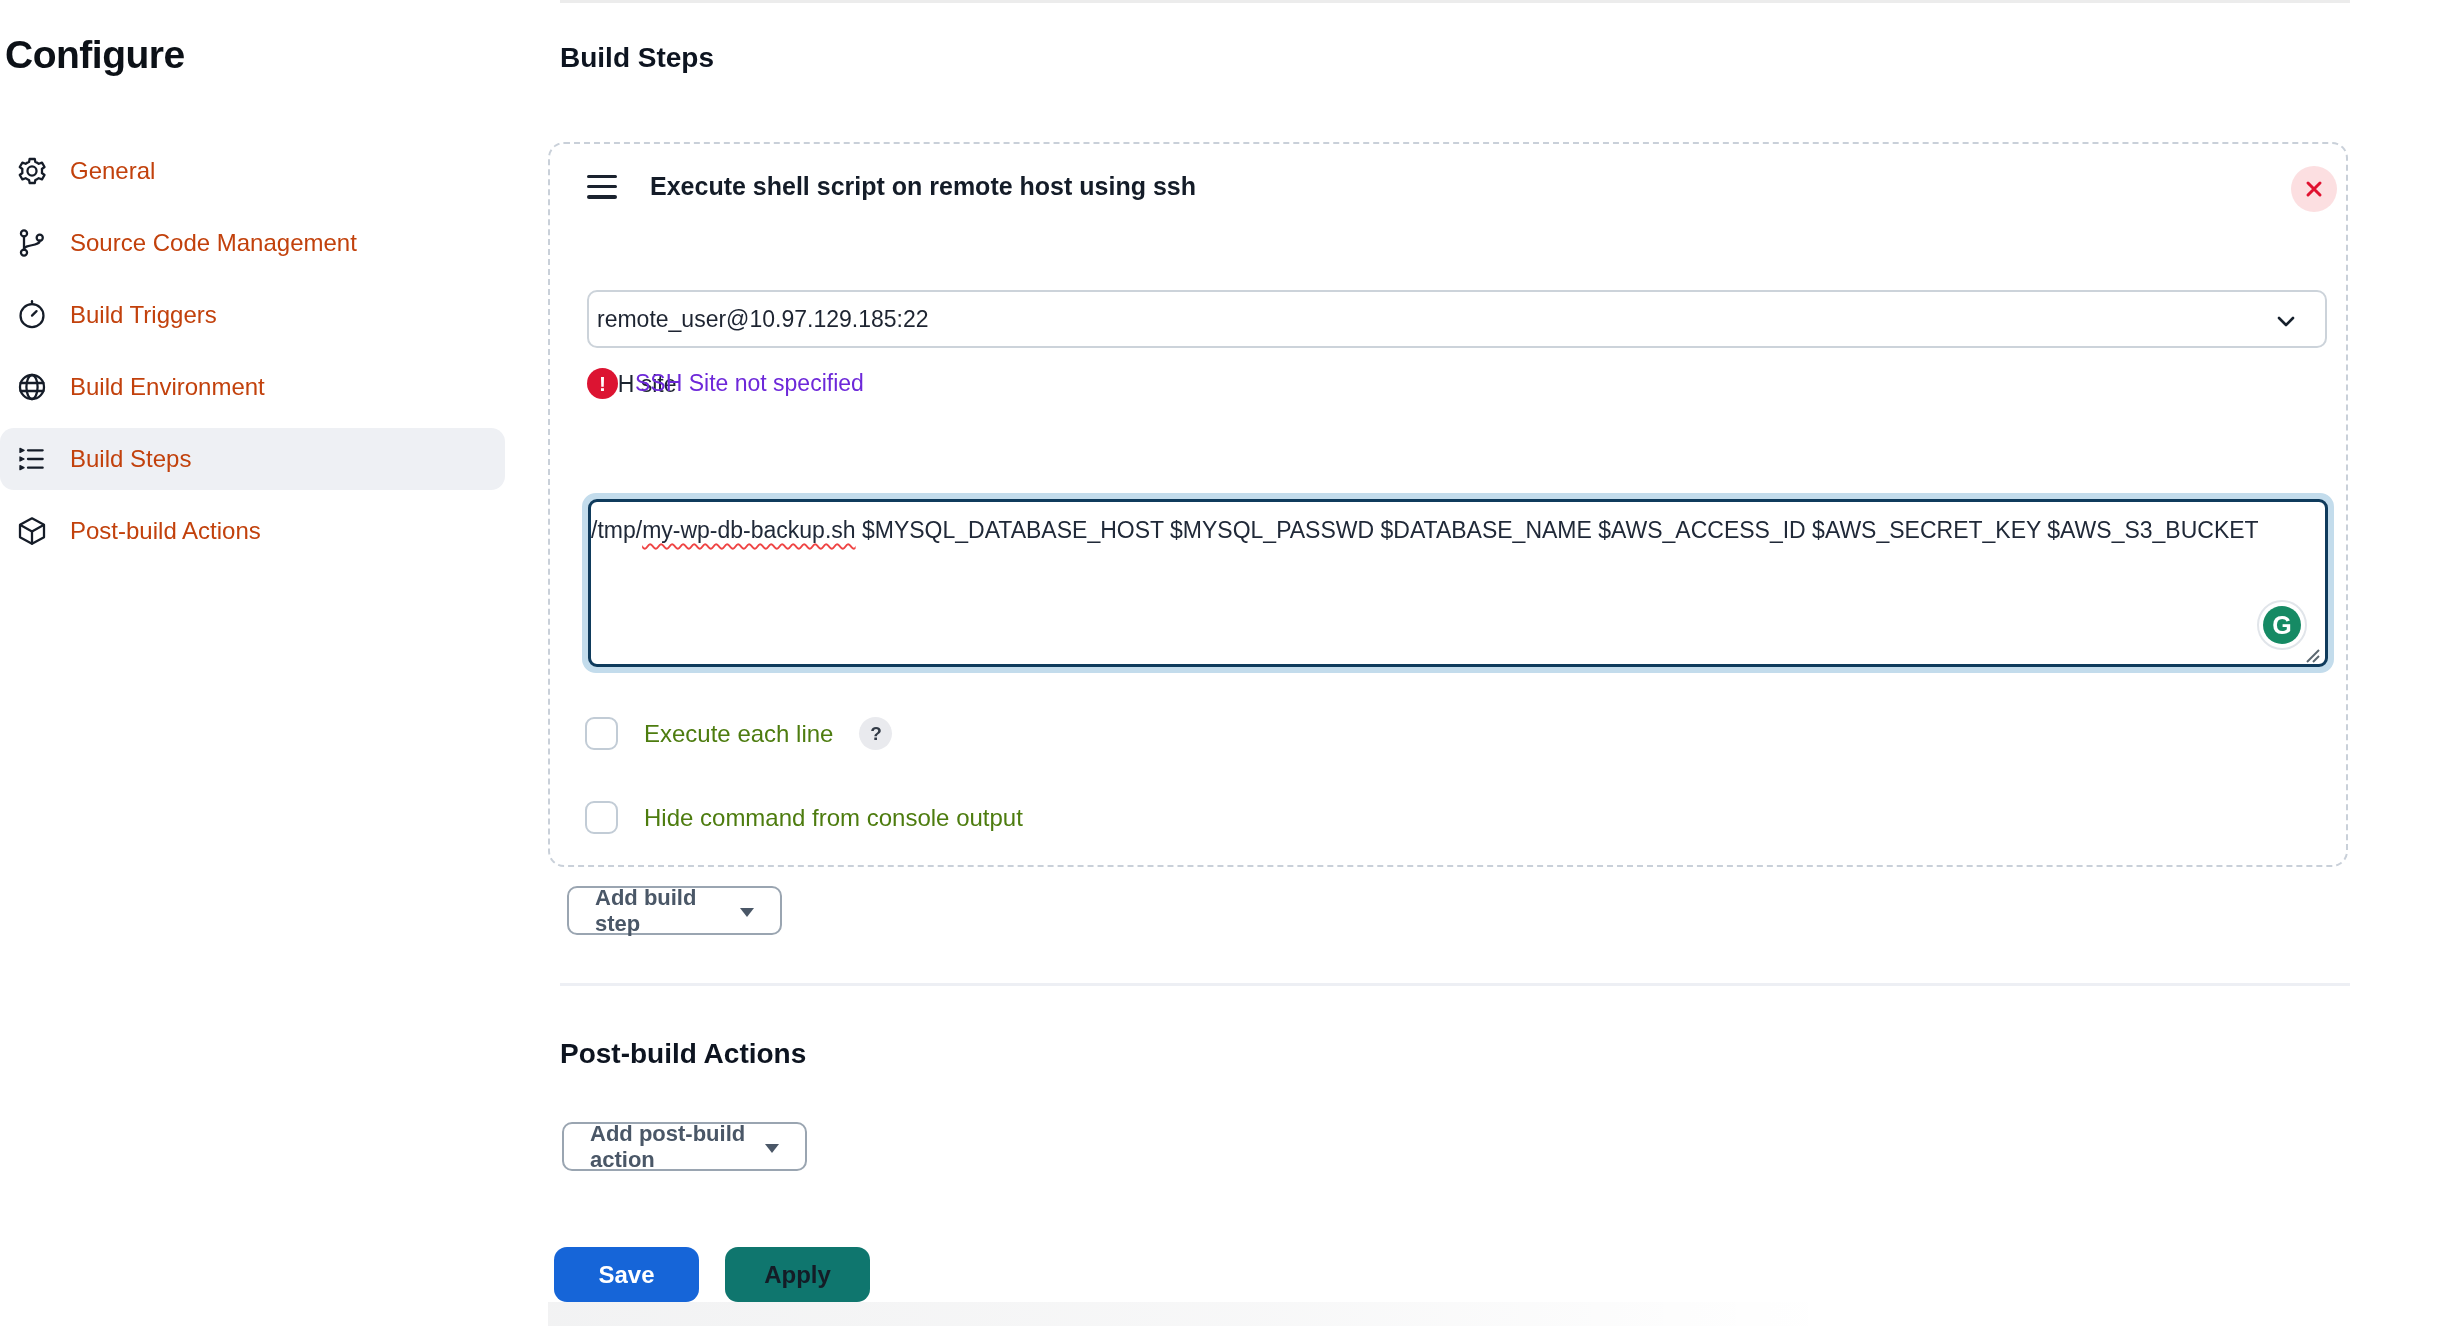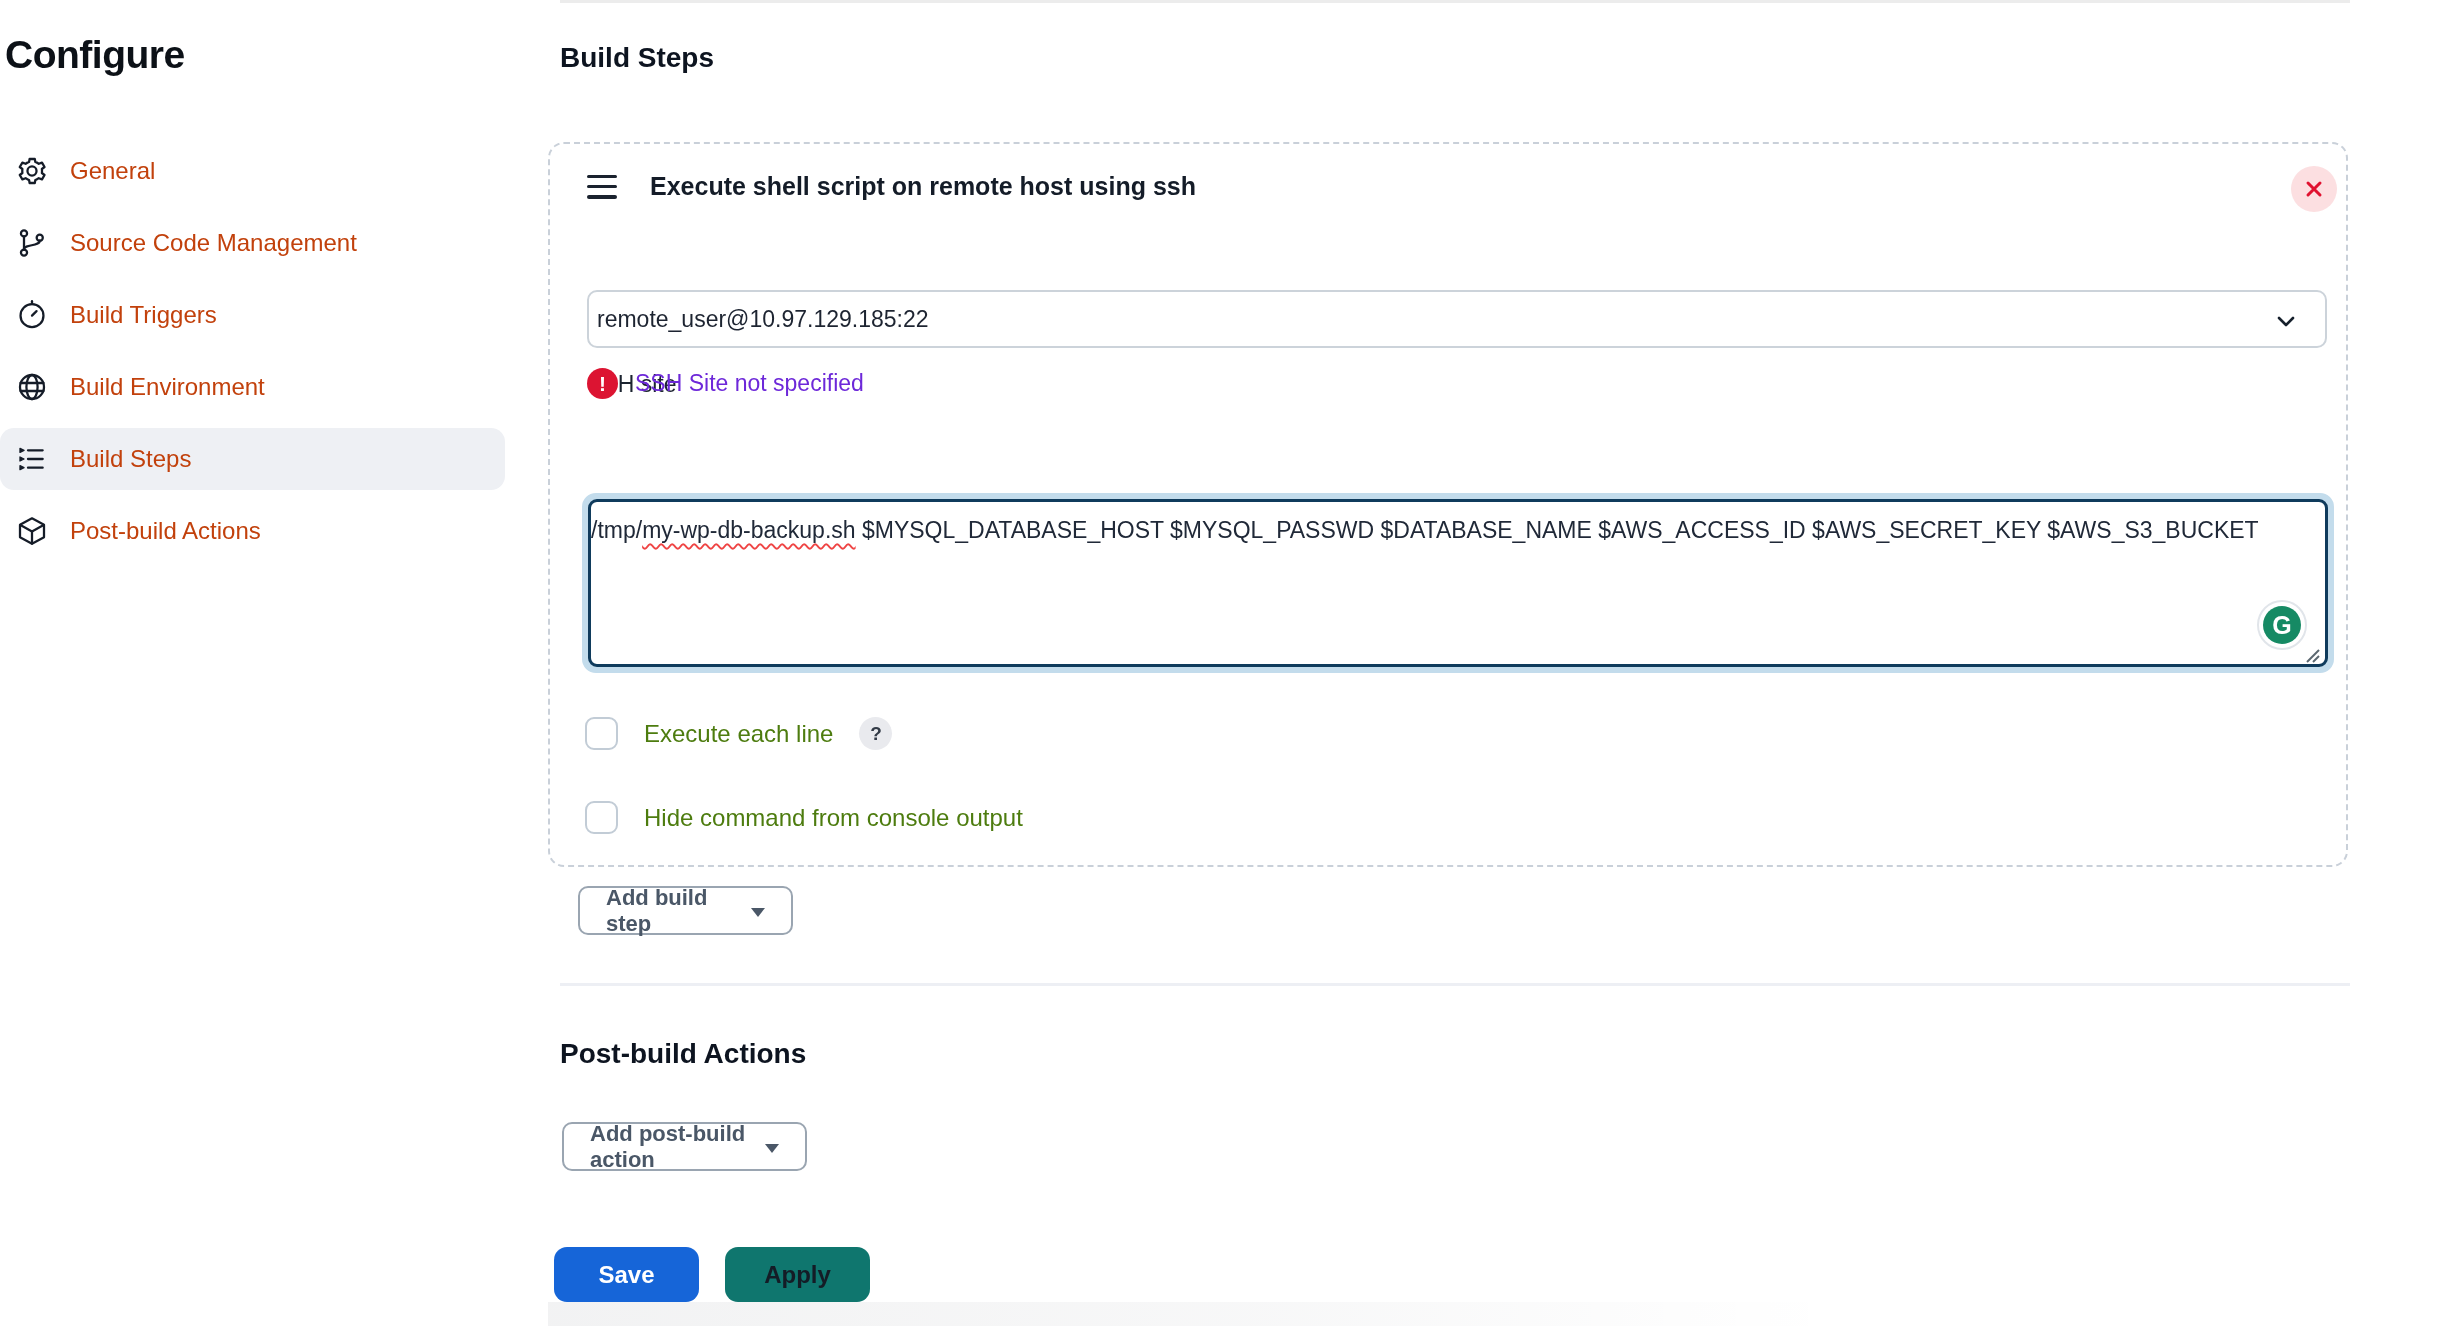--- a/index.html
+++ b/index.html
@@ -70,21 +70,21 @@
   .check-row-1 { top:573px; }
   .check-row-2 { top:657px; }
   .checkbox { width:33px; height:33px; border:2.5px solid #c2ccd6; border-radius:9px; background:#fff; cursor:pointer; }
   .check-label { font-size:24px; color:#4d7c0f; }
   .help-badge { width:33px; height:33px; border-radius:50%; background:#e9eaee; color:#333b47;
     display:flex; align-items:center; justify-content:center; font-size:19px; font-weight:700; cursor:pointer; }
 
   .outline-btn { position:absolute; height:49px; background:#fff; border:2px solid #9aa5b1; border-radius:10px;
     display:flex; align-items:center; justify-content:center; gap:12px; font-size:22px; font-weight:700; color:#4a5767;
     cursor:pointer; padding:0 26px; }
-  .add-step-btn { left:18px; top:886px; width:215px; }
+  .add-step-btn { left:7px; top:886px; width:215px; }
   .add-post-btn { left:2px; top:1122px; width:245px; }
   .caret { width:0; height:0; border-left:7px solid transparent; border-right:7px solid transparent;
     border-top:9px solid #4a5767; margin-top:3px; }
 
   .divider { position:absolute; left:0; top:983px; width:1790px; height:3px; background:#edeff4; }
   .postbuild-heading { position:absolute; left:0; top:1038px; }
 
   .save-btn { position:absolute; left:-6px; top:1247px; width:145px; height:55px; background:#1665d8; border:none;
     border-radius:13px; color:#fff; font-size:24px; font-weight:600; font-family:"Liberation Sans",sans-serif; cursor:pointer; }
   .apply-btn { position:absolute; left:165px; top:1247px; width:145px; height:55px; background:#0f766e; border:none;

